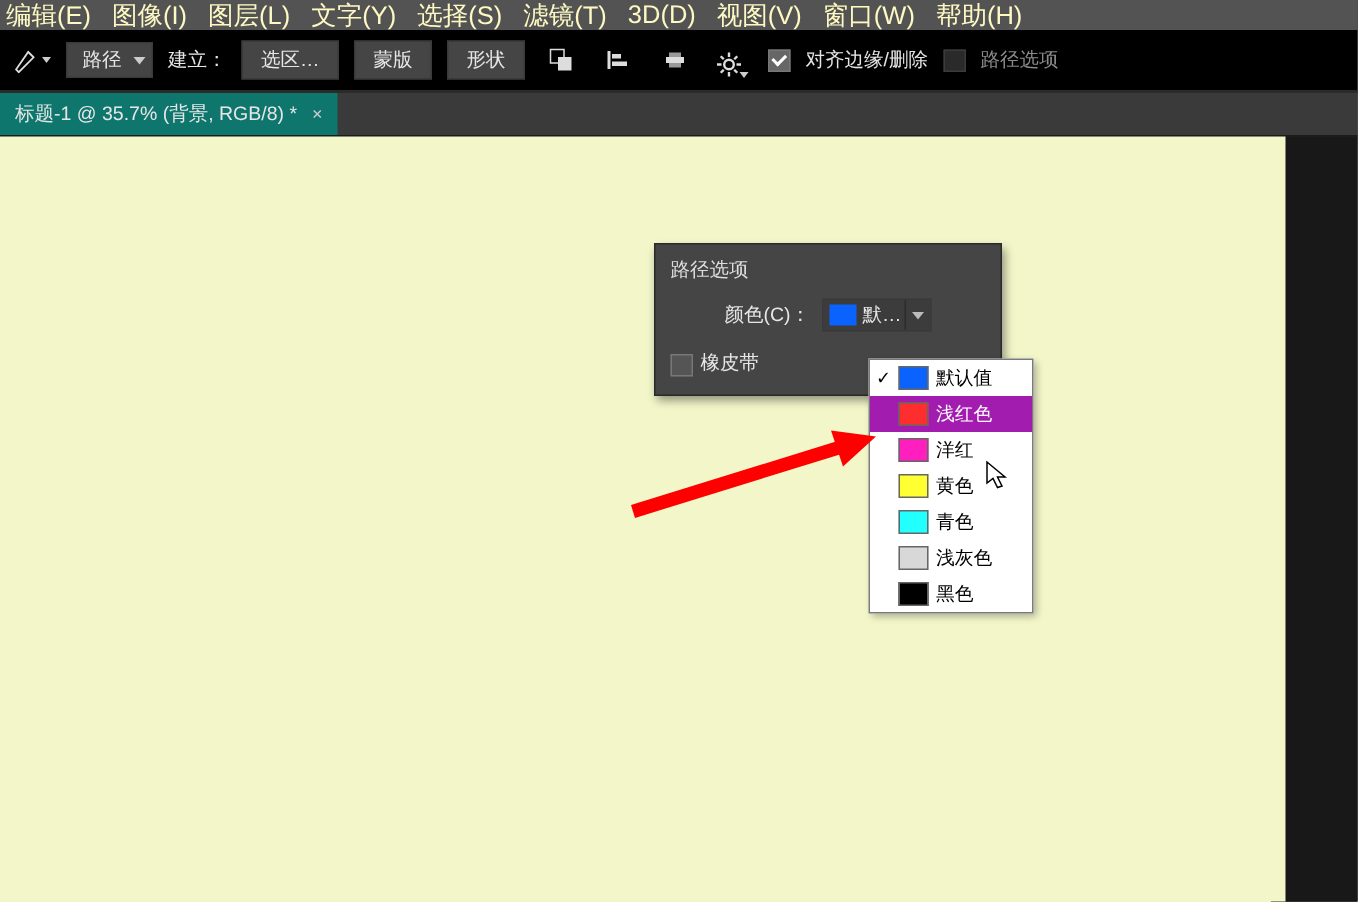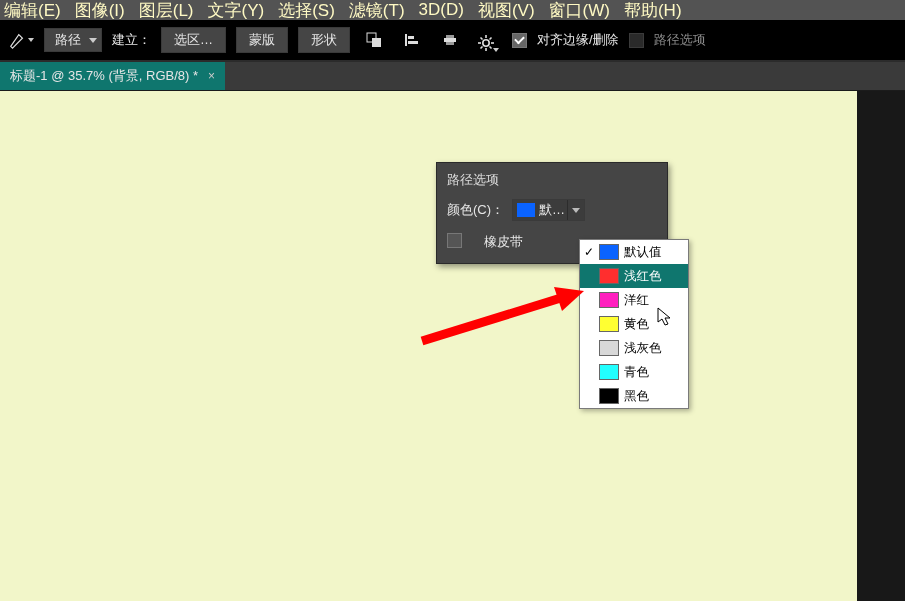--- a/index.html
+++ b/index.html
@@ -30,24 +30,24 @@
 .swatch-input{width:46px;height:18px;border:1px solid #777;background:#454545}
 .thick-input{display:flex;align-items:center;border:1px solid #3a3a3a;background:#3c3c3c;height:22px}
 .thick-input .val{padding:0 8px;min-width:56px}
 .thick-input .car{width:18px;height:22px;border-left:1px solid #2c2c2c;display:flex;align-items:center;justify-content:center}
 .thick-input .car:after{content:"";width:0;height:0;border-left:4px solid transparent;border-right:4px solid transparent;border-top:5px solid #bbb}
 .color-btn{display:flex;align-items:center;border:1px solid #3a3a3a;background:#3c3c3c;height:20px}
 .color-btn .sw{width:18px;height:14px;margin:0 4px;background:#0a63ff}
 .color-btn .txt{padding-right:2px}
 .color-btn .car{width:16px;height:20px;border-left:1px solid #2c2c2c;display:flex;align-items:center;justify-content:center}
 .color-btn .car:after{content:"";width:0;height:0;border-left:4px solid transparent;border-right:4px solid transparent;border-top:5px solid #bbb}
-.rubber-row{padding:8px 10px 12px;display:flex;align-items:flex-start;gap:22px}
+.rubber-row{padding:8px 10px 12px;display:flex;align-items:flex-end;gap:5px}
 .dropdown-list{position:absolute;left:579px;top:148px;width:108px;background:#fff;border:1px solid #7a7a7a;box-shadow:2px 2px 5px rgba(0,0,0,.3)}
 .dl-item{display:flex;align-items:center;height:24px;padding:0 6px 0 4px;gap:5px;color:#000;font-size:12.5px;cursor:default}
-.dl-item.sel{background:#0f766e;color:#fff}
+.dl-item.sel{background:#a21caf;color:#fff}
 .dl-item .check{width:10px;text-align:center;color:#000;font-size:12px}
 .dl-item.sel .check{color:#fff}
 .dl-item .sw{width:18px;height:14px;border:1px solid #666}
 .arrow{position:absolute;left:414px;top:188px}
 .cursor{position:absolute;left:657px;top:216px}
 </style>
 </head>
 <body>
 
 <div class="menubar">
@@ -134,21 +134,21 @@
     <span style="white-space:nowrap;overflow:hidden">标题-1 @ 35.7% (背景, RGB/8) *</span>
     <span class="close">×</span>
   </div>
 </div>
 
 <div class="workspace">
   <div class="canvas"></div>
 
   <div class="popover">
     <div class="ptitle">路径选项</div>
-    <div class="row" style="justify-content:flex-start;padding-right:10px">
+    <div class="row" style="justify-content:center;padding-right:10px">
       <span>颜色(C)：</span>
       <div class="color-btn">
         <span class="sw"></span>
         <span class="txt">默…</span>
         <span class="car"></span>
       </div>
     </div>
     <div class="rubber-row">
       <span class="chk off"></span>
       <span>橡皮带</span>
@@ -171,27 +171,27 @@
         <span class="sw" style="background: rgb(255, 31, 191);"></span>
         <span>洋红</span>
       </div>
       <div class="dl-item">
         <span class="check"></span>
         <span class="sw" style="background: rgb(255, 255, 50);"></span>
         <span>黄色</span>
       </div>
       <div class="dl-item">
         <span class="check"></span>
+        <span class="sw" style="background: rgb(34, 255, 255);"></span>
+        <span>青色</span>
+      </div>
+      <div class="dl-item">
+        <span class="check"></span>
         <span class="sw" style="background: rgb(216, 216, 216);"></span>
         <span>浅灰色</span>
-      </div>
-      <div class="dl-item">
-        <span class="check"></span>
-        <span class="sw" style="background: rgb(34, 255, 255);"></span>
-        <span>青色</span>
       </div>
       <div class="dl-item">
         <span class="check"></span>
         <span class="sw" style="background: rgb(0, 0, 0);"></span>
         <span>黑色</span>
       </div>
     </div>
 
   <svg class="arrow" width="180" height="70">
     <line x1="8" y1="62" x2="150" y2="18" stroke="#ff0000" stroke-width="9"></line>

